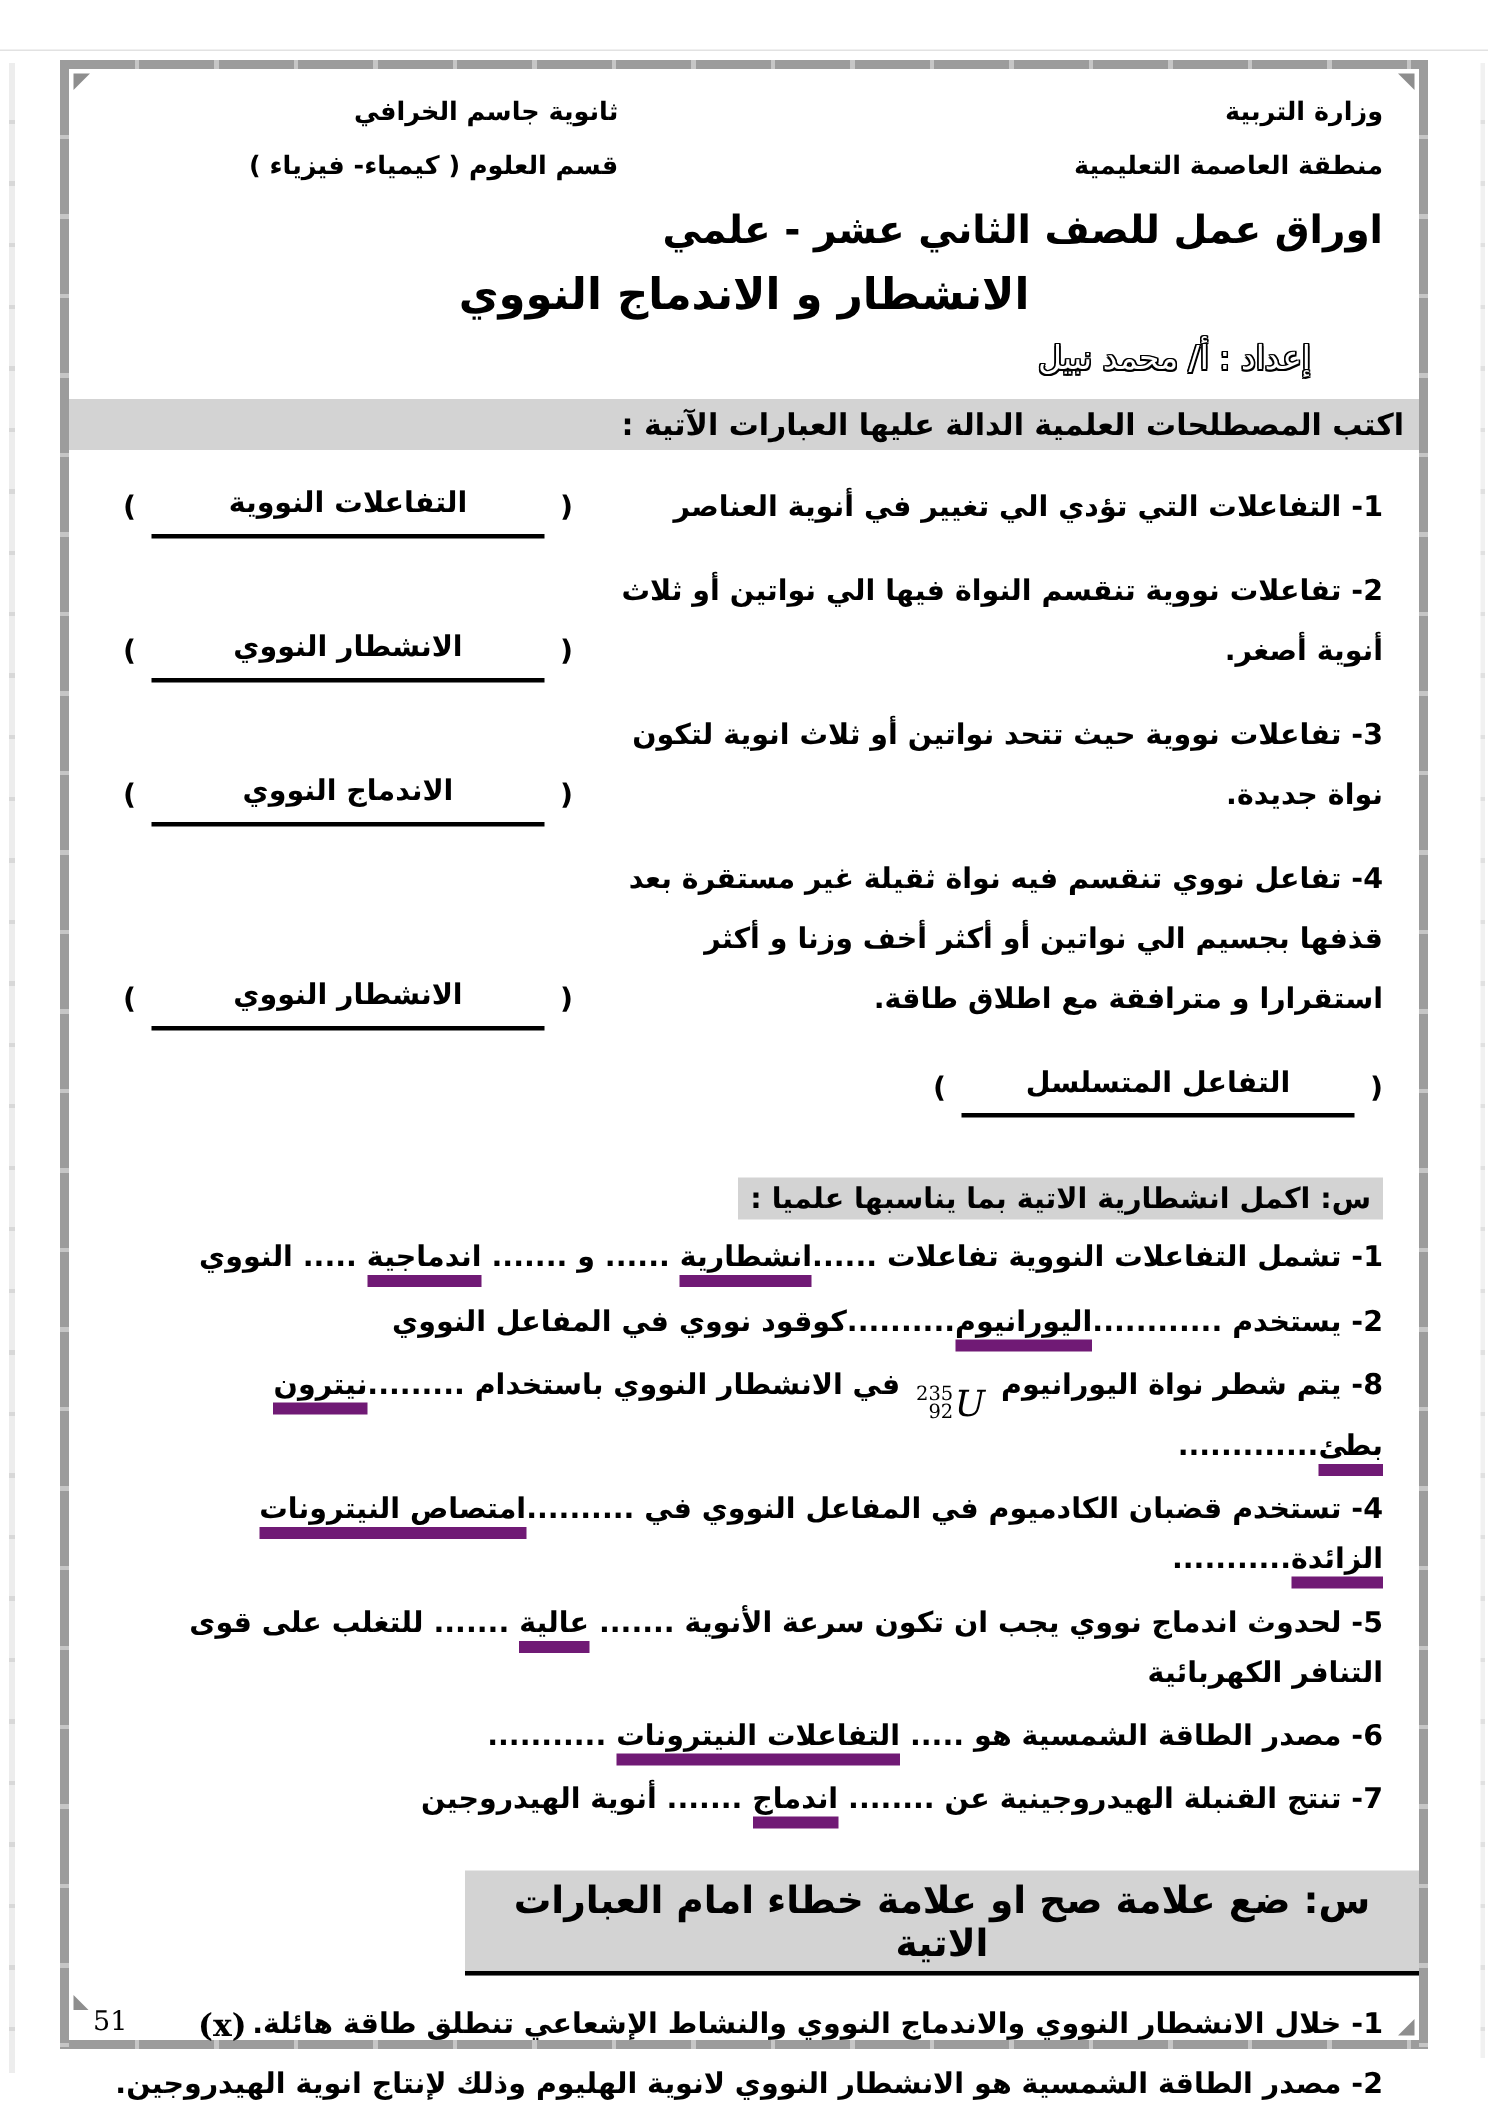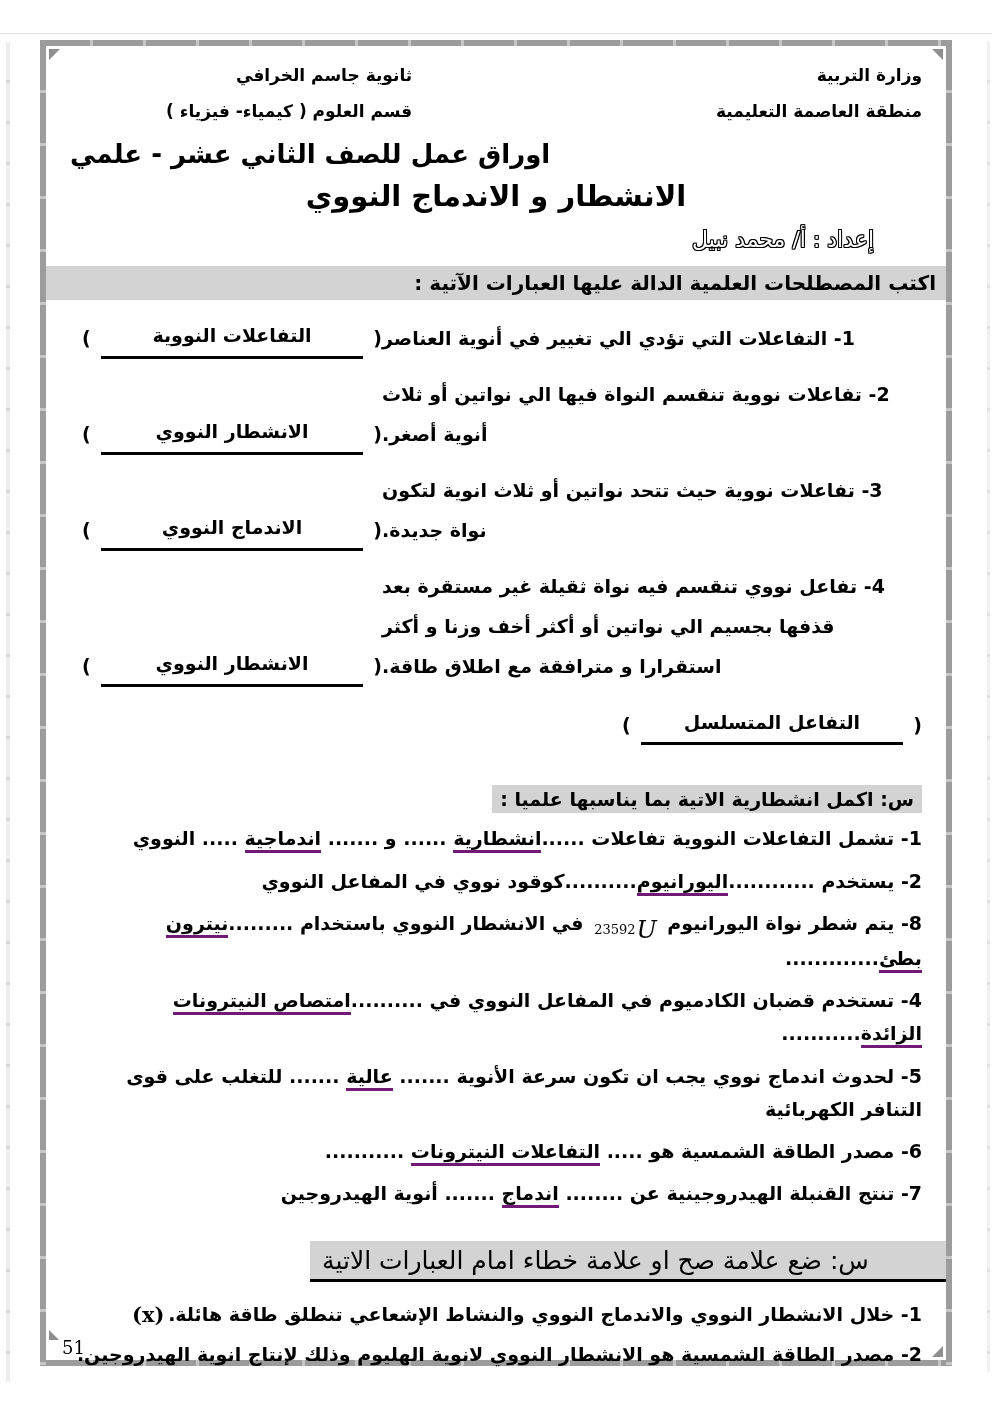--- a/index.html
+++ b/index.html
@@ -28,49 +28,49 @@
   .tri-br{bottom:9px;right:9px;border-bottom:11px solid #8e8e8e;border-left:11px solid transparent;}
 
   .content{position:absolute;inset:6px;padding:12px 24px 10px 24px;direction:rtl;}
 
   
   .hdr{display:flex;justify-content:space-between;padding-left:96px;}
   .hdr-col{font-size:17px;font-weight:bold;line-height:2.1;white-space:nowrap;}
   .hdr-col.right{text-align:right;}
   .hdr-col.left{text-align:right;}
 
-  .subtitle{text-align:left;font-size:26px;font-weight:bold;margin-top:10px;letter-spacing:1px;}
+  .subtitle{text-align:right;font-size:26px;font-weight:bold;margin-top:10px;letter-spacing:1px;}
   .main-title{text-align:center;font-size:29px;font-weight:bold;margin-top:10px;letter-spacing:1px;}
   .prepared{
     text-align:right;padding-right:48px;margin-top:14px;font-size:22px;font-weight:normal;
     color:#fff;text-shadow:-1px -1px 0 #000,1px -1px 0 #000,-1px 1px 0 #000,1px 1px 0 #000,0 1px 0 #000,0 -1px 0 #000,1px 0 0 #000,-1px 0 0 #000;
   }
 
   
   .bar1{background:#d3d3d3;margin:14px -24px 0 -24px;padding:5px 10px 5px 10px;
         font-size:20px;font-weight:bold;text-align:right;}
   .bar2-wrap{text-align:right;margin-top:40px;margin-left:-0px;}
   .bar2{display:inline-block;background:#d3d3d3;padding:3px 8px;font-size:19px;font-weight:bold;}
   .bar3{background:#d3d3d3;margin:30px -24px 0 auto;width:612px;padding:5px 12px 4px 12px;
-        font-size:25px;font-weight:normal;text-align:left;border-bottom:3px solid #000;}
+        font-size:25px;font-weight:bold;text-align:center;border-bottom:3px solid #000;}
 
   
   .qa{display:flex;align-items:flex-end;margin-top:16px;font-size:19px;font-weight:bold;line-height:2.1;}
-  .qa .q{flex:1;text-align:left;}
+  .qa .q{flex:1;text-align:right;}
   .qa .grp{flex:0 0 300px;display:flex;direction:ltr;align-items:flex-end;gap:10px;margin-left:12px;}
   .qa .pr{font-weight:bold;}
   .qa .ans{flex:1;text-align:center;border-bottom:3px solid #000;padding-bottom:0px;white-space:nowrap;}
 
   
   .fill{margin:0;margin-top:9px;font-size:19px;font-weight:bold;text-align:right;line-height:1.75;}
-  .u{border-bottom:3px solid #701a75;padding-bottom:1px;}
+  .u{border-bottom:8px solid #701a75;padding-bottom:1px;}
 
   
   .nuclide{display:inline-flex;direction:ltr;align-items:center;font-family:"DejaVu Serif","Liberation Serif",serif;font-weight:normal;vertical-align:-4px;margin:0 4px;}
-  .nuclide .nums{display:inline-flex;flex-direction:row;align-items:flex-end;font-size:13px;line-height:12px;margin-right:1px;}
+  .nuclide .nums{display:inline-flex;flex-direction:column;align-items:flex-end;font-size:13px;line-height:12px;margin-right:1px;}
   .nuclide .sym{font-style:italic;font-size:24px;line-height:1;}
 
   
   .tf{font-size:19px;font-weight:bold;text-align:right;line-height:1.6;margin-top:8px;}
   .tf-inline{display:flex;align-items:center;}
   .tf-inline .t{flex:1;text-align:right;}
   .mark{font-family:"DejaVu Serif","Liberation Serif",serif;font-size:21px;font-weight:bold;direction:ltr;unicode-bidi:isolate;}
   .tf-inline .mark{margin-left:62px;}
 
   .pagenum{position:absolute;left:16px;bottom:2px;font-family:"DejaVu Serif","Liberation Serif",serif;font-size:18px;direction:ltr;}

